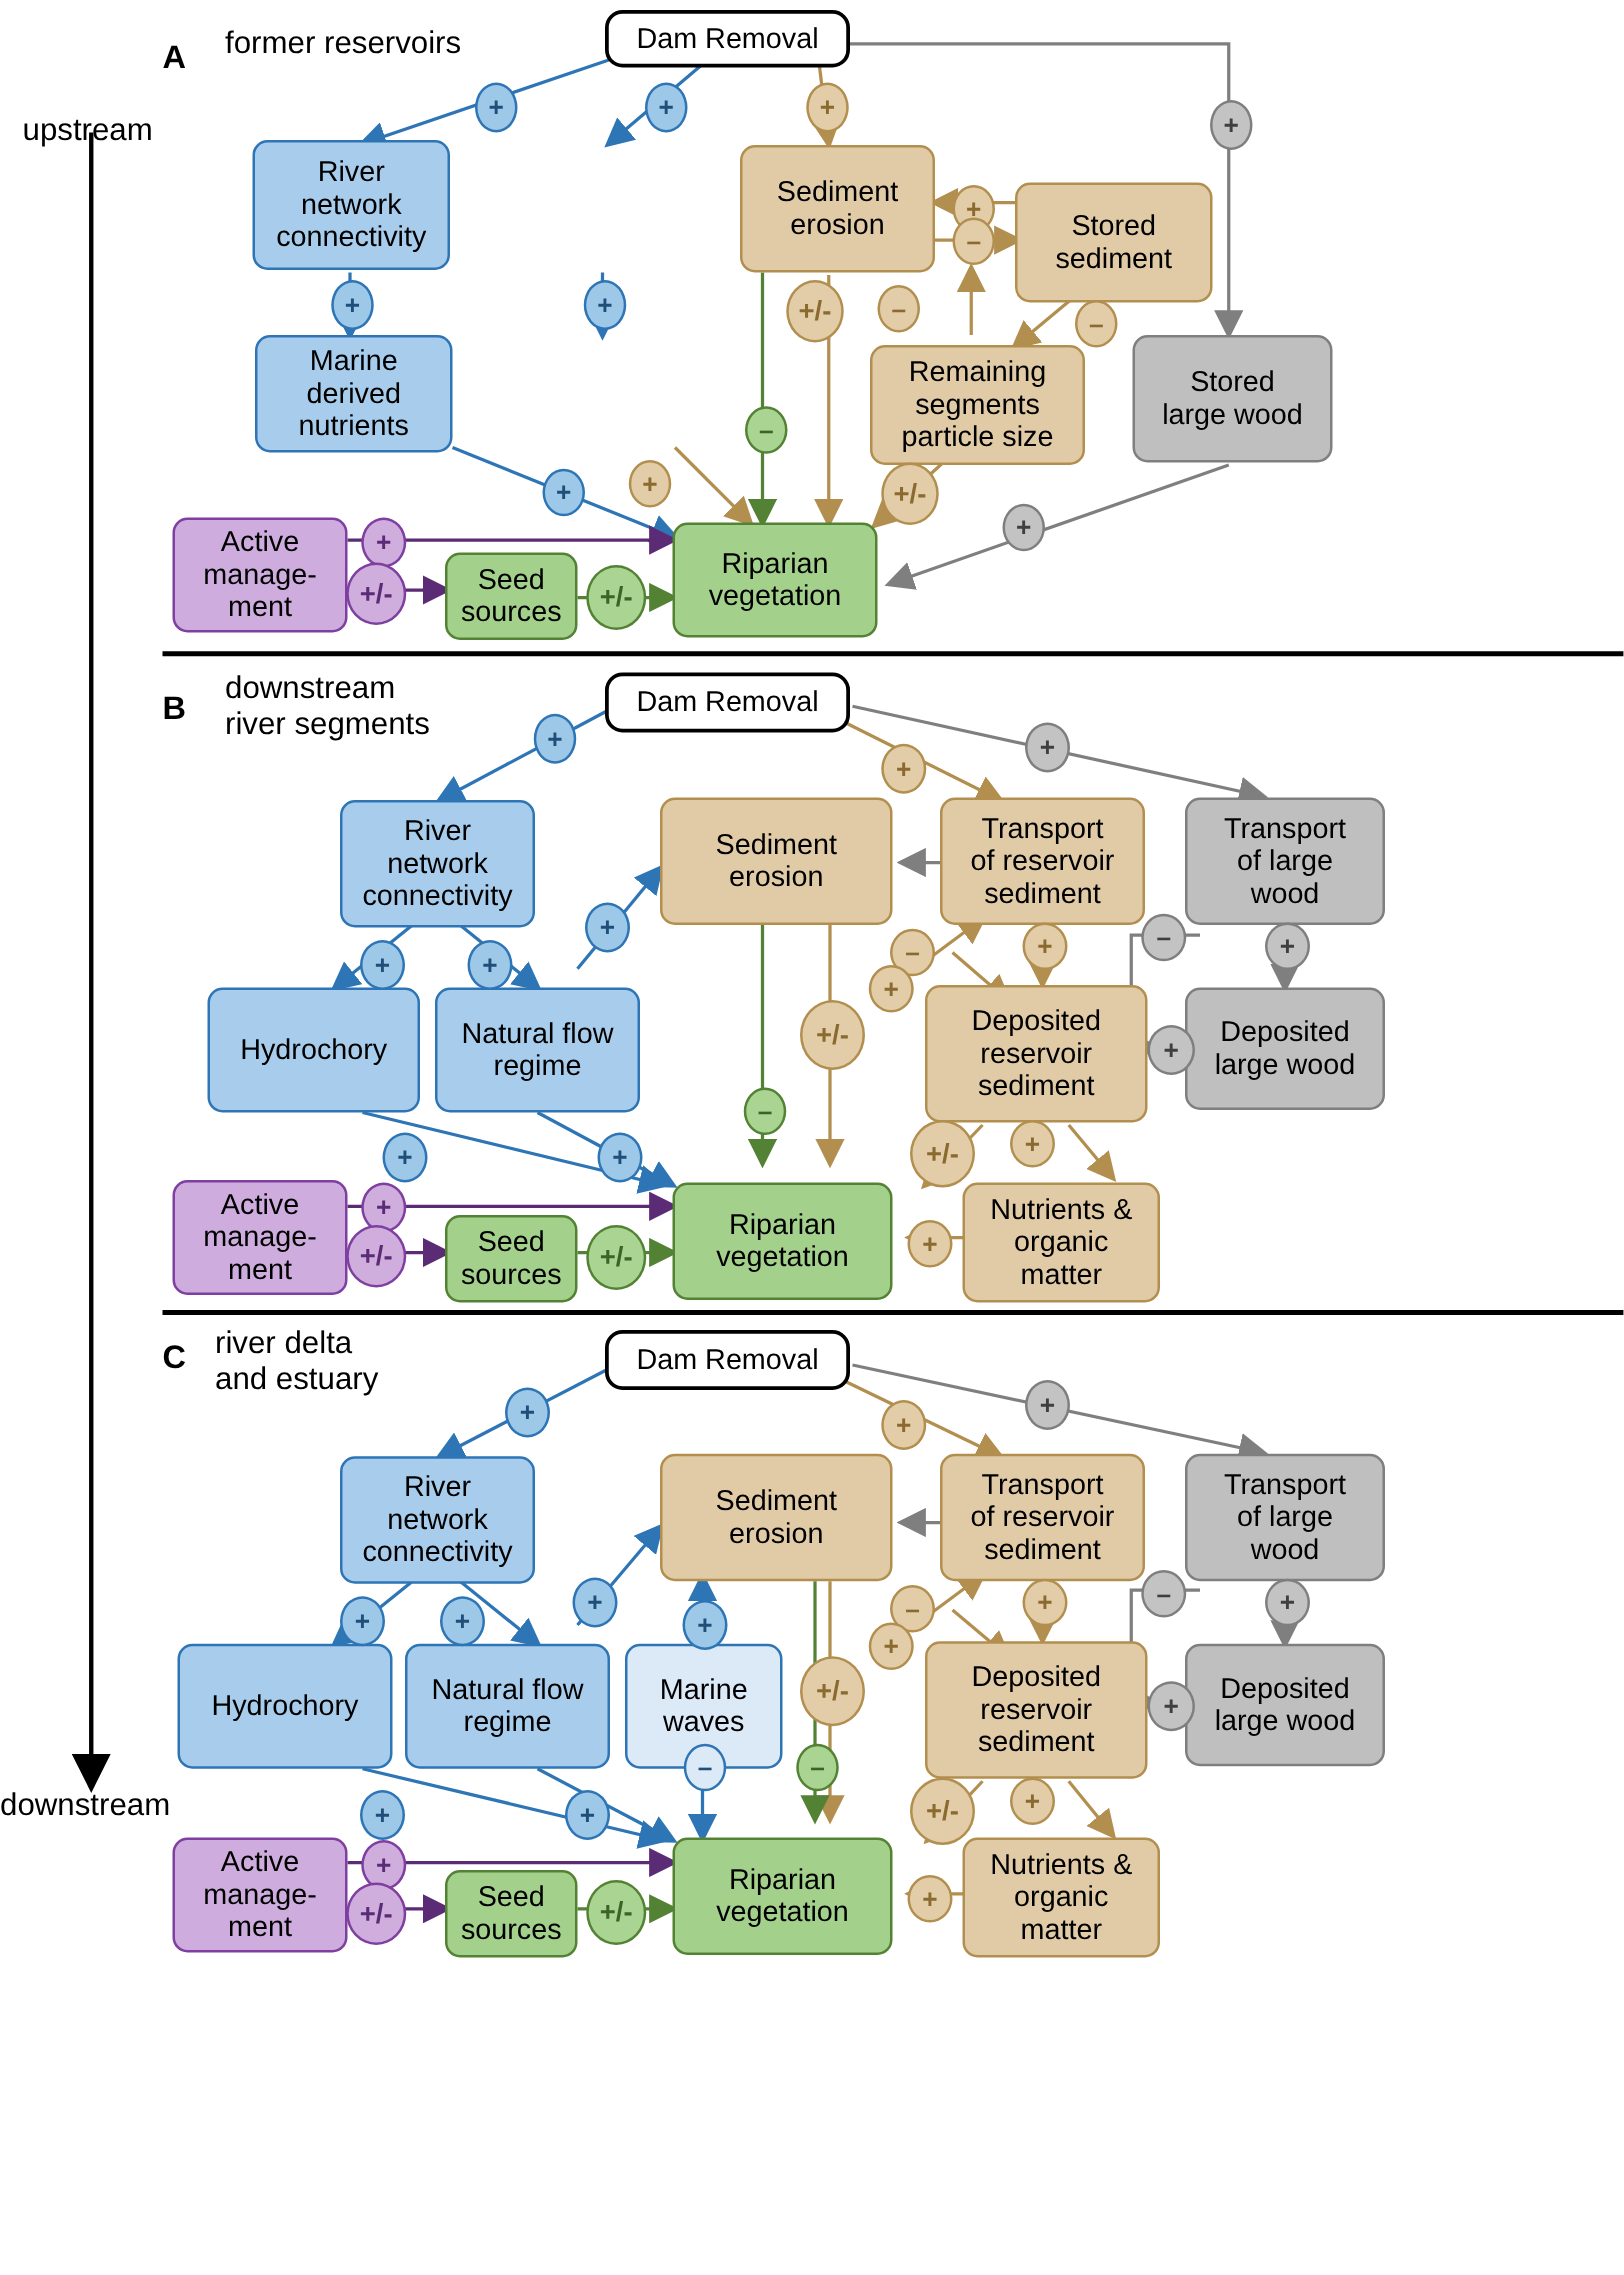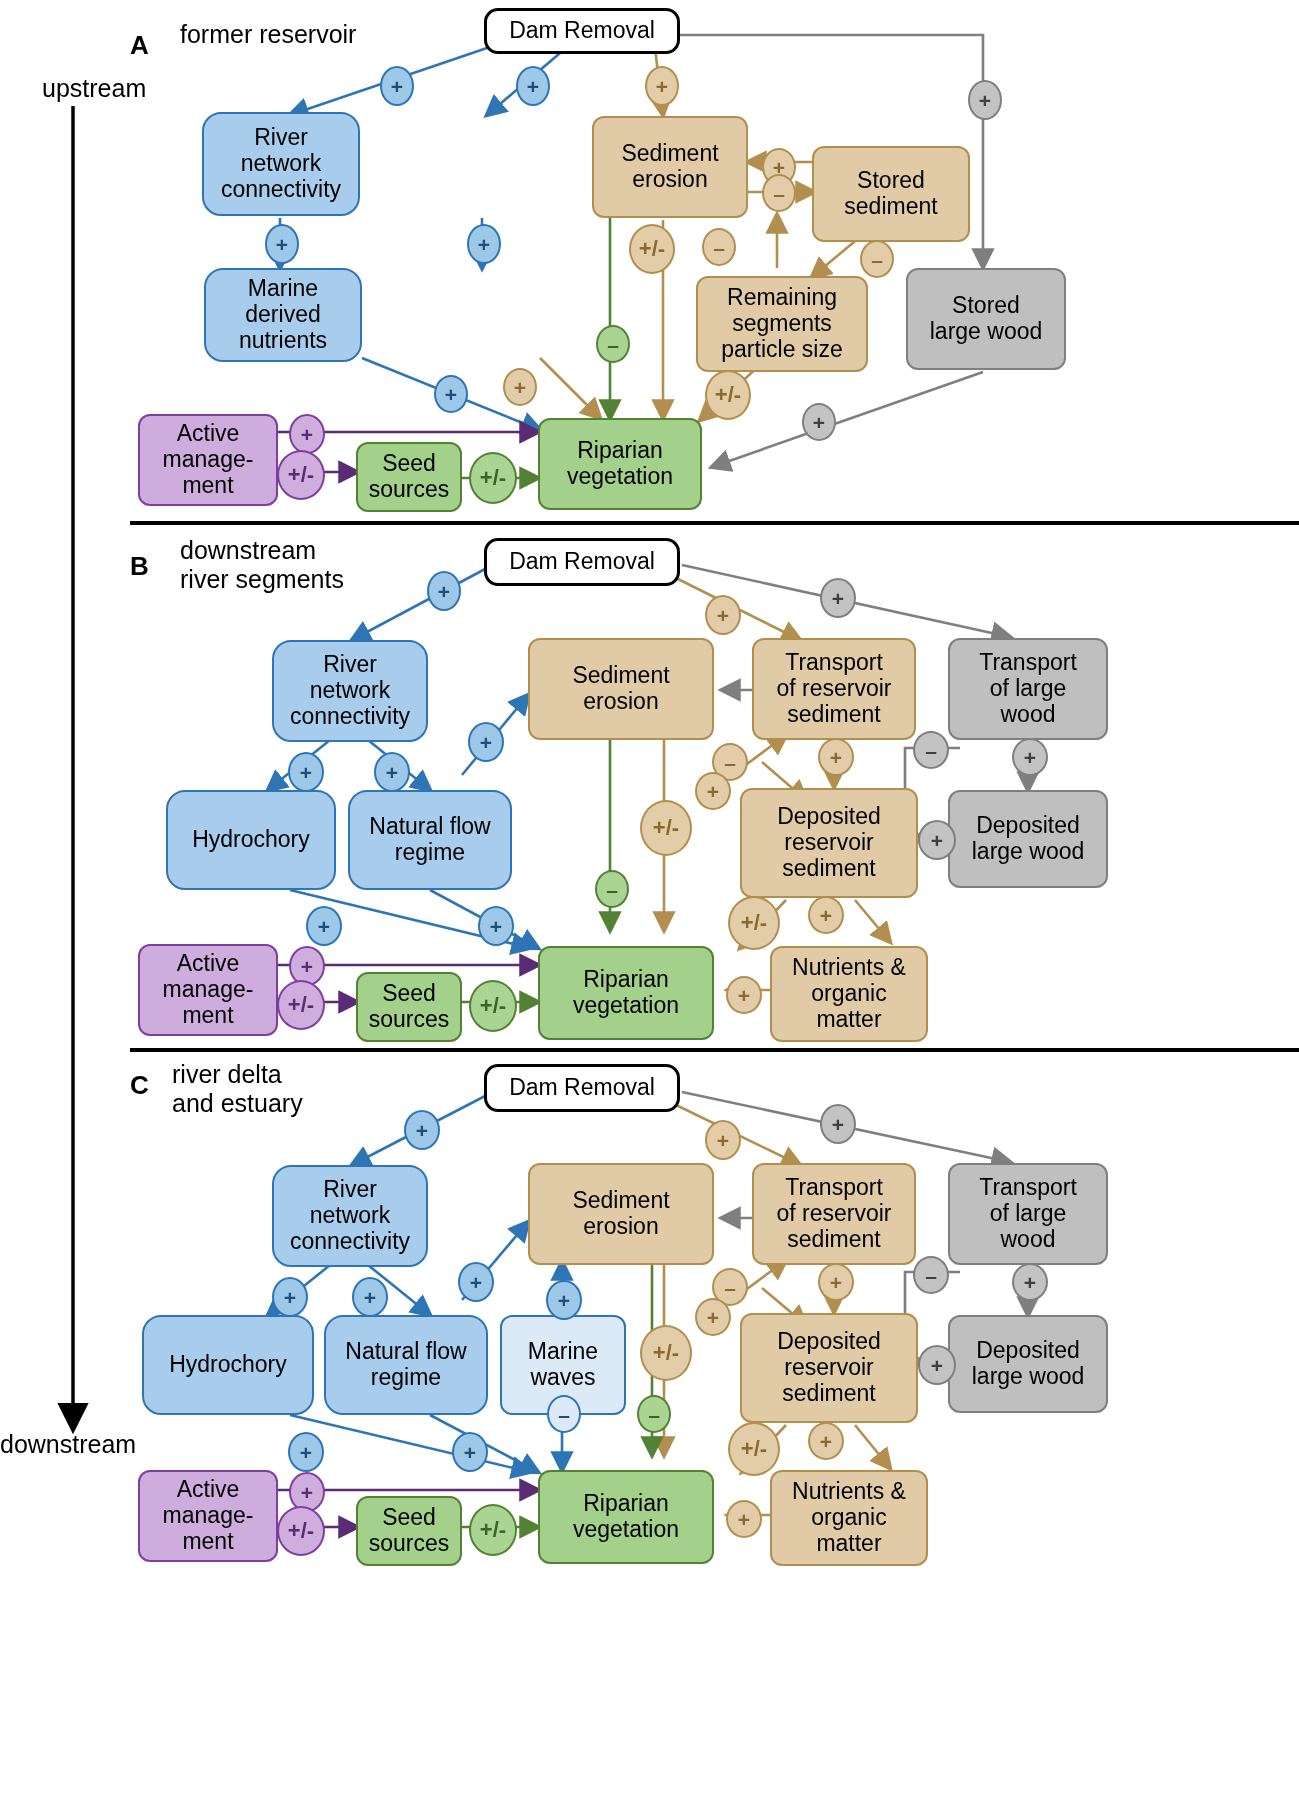--- a/index.html
+++ b/index.html
@@ -3,21 +3,21 @@
 <meta charset="utf-8">
 <style>
   html,body{margin:0;padding:0;background:#ffffff;}
   body{font-family:"Liberation Sans","DejaVu Sans",sans-serif;}
   #root{position:relative;width:1299px;height:1820px;background:#fff;overflow:hidden;}
   svg.layer{position:absolute;left:0;top:0;width:1299px;height:1820px;pointer-events:none;}
   .node{position:absolute;box-sizing:border-box;display:flex;align-items:center;justify-content:center;
         text-align:center;border-radius:12px;border-width:2px;border-style:solid;line-height:1.12;
         font-size:23px;color:#000;padding:2px 4px;z-index:3;}
   .n-dam{background:#ffffff;border-color:#000000;border-width:3px;border-radius:14px;}
-  .n-blue{background:#a8cdec;border-color:#2e75b6;border-radius:19px;}
+  .n-blue{background:#a8cdec;border-color:#2e75b6;}
   .n-bluelt{background:#dce9f7;border-color:#2e75b6;}
   .n-tan{background:#e0cba6;border-color:#b28f4f;}
   .n-grey{background:#bfbfbf;border-color:#7f7f7f;}
   .n-green{background:#a3d18c;border-color:#548235;}
   .n-purple{background:#ceadde;border-color:#7f3fa0;}
   .sign{position:absolute;display:flex;align-items:center;justify-content:center;
         border-radius:50%;border-width:2px;border-style:solid;font-size:21px;font-weight:600;
         z-index:6;color:#000;line-height:1;white-space:nowrap;}
   .sign.pm{font-size:22px;}
   .s-blue{background:#9dc8e8;border-color:#2e75b6;color:#1f4e79;}
@@ -133,25 +133,25 @@
     <path class="eB" d="M430,1415 L538,1472"></path>
     <path class="eB" d="M562,1415 L562,1470" stroke="#2e75b6"></path>
     <path class="eP" d="M278,1490 L538,1490"></path>
     <path class="eP" d="M300,1527 L357,1527"></path>
     <path class="eGr" d="M462,1527 L538,1527"></path>
   </svg>
 
   <div class="divider" style="left:130px;top:521px;width:1169px;"></div>
   <div class="divider" style="left:130px;top:1048px;width:1169px;"></div>
 
-  <div class="axis-label" style="left:18px;top:74px;margin-left:24px;">upstream</div>
+  <div class="axis-label" style="left:18px;top:90px;">upstream</div>
   <div class="axis-label" style="left:0px;top:1430px;">downstream</div>
 
   <div class="pletter" style="left:130px;top:30px;">A</div>
-  <div class="plabel" style="left:180px;top:20px;white-space:pre-line;">former reservoir</div>
+  <div class="plabel" style="left:180px;top:20px;white-space:pre-line;">former reservoirs</div>
 
   <div class="node n-dam" style="left:484px;top:8px;width:196px;height:46px;">Dam Removal</div>
   <div class="node n-blue" style="left:202px;top:112px;width:158px;height:104px;white-space:pre-line;">River
 network
 connectivity</div>
   <div class="node n-tan" style="left:592px;top:116px;width:156px;height:102px;white-space:pre-line;">Sediment
 erosion</div>
   <div class="node n-tan" style="left:812px;top:146px;width:158px;height:96px;white-space:pre-line;">Stored
 sediment</div>
   <div class="node n-blue" style="left:204px;top:268px;width:158px;height:94px;white-space:pre-line;">Marine

